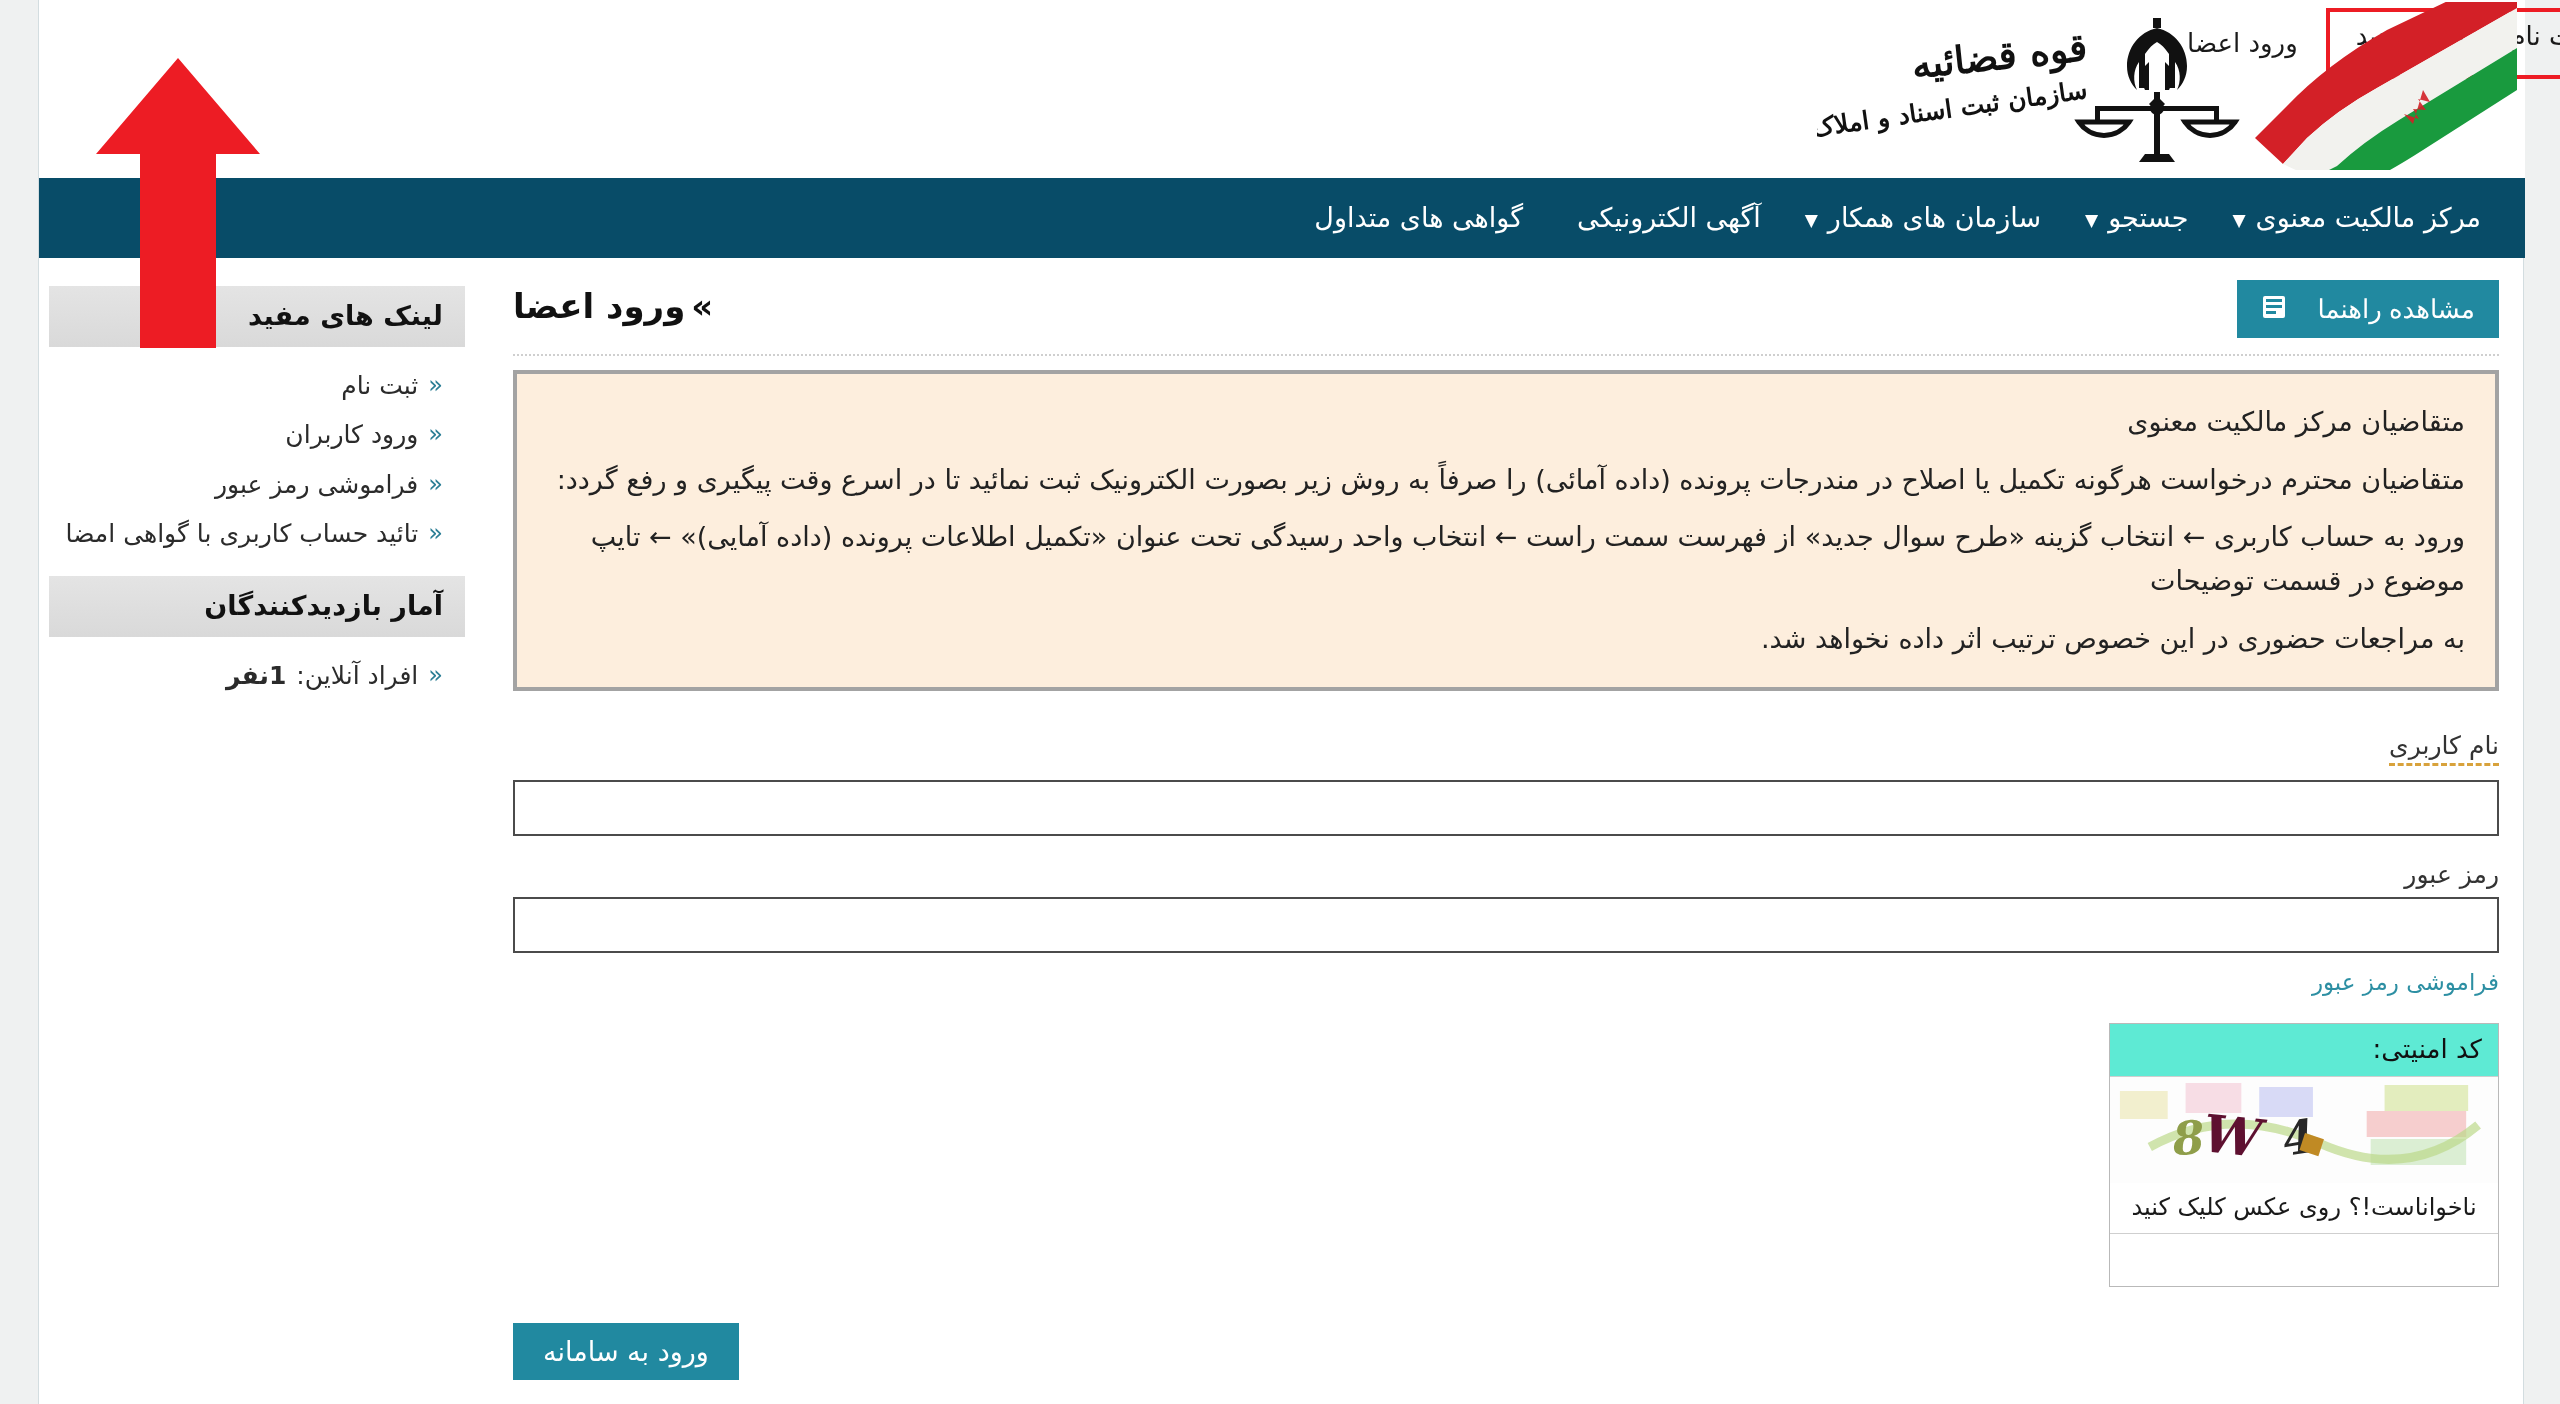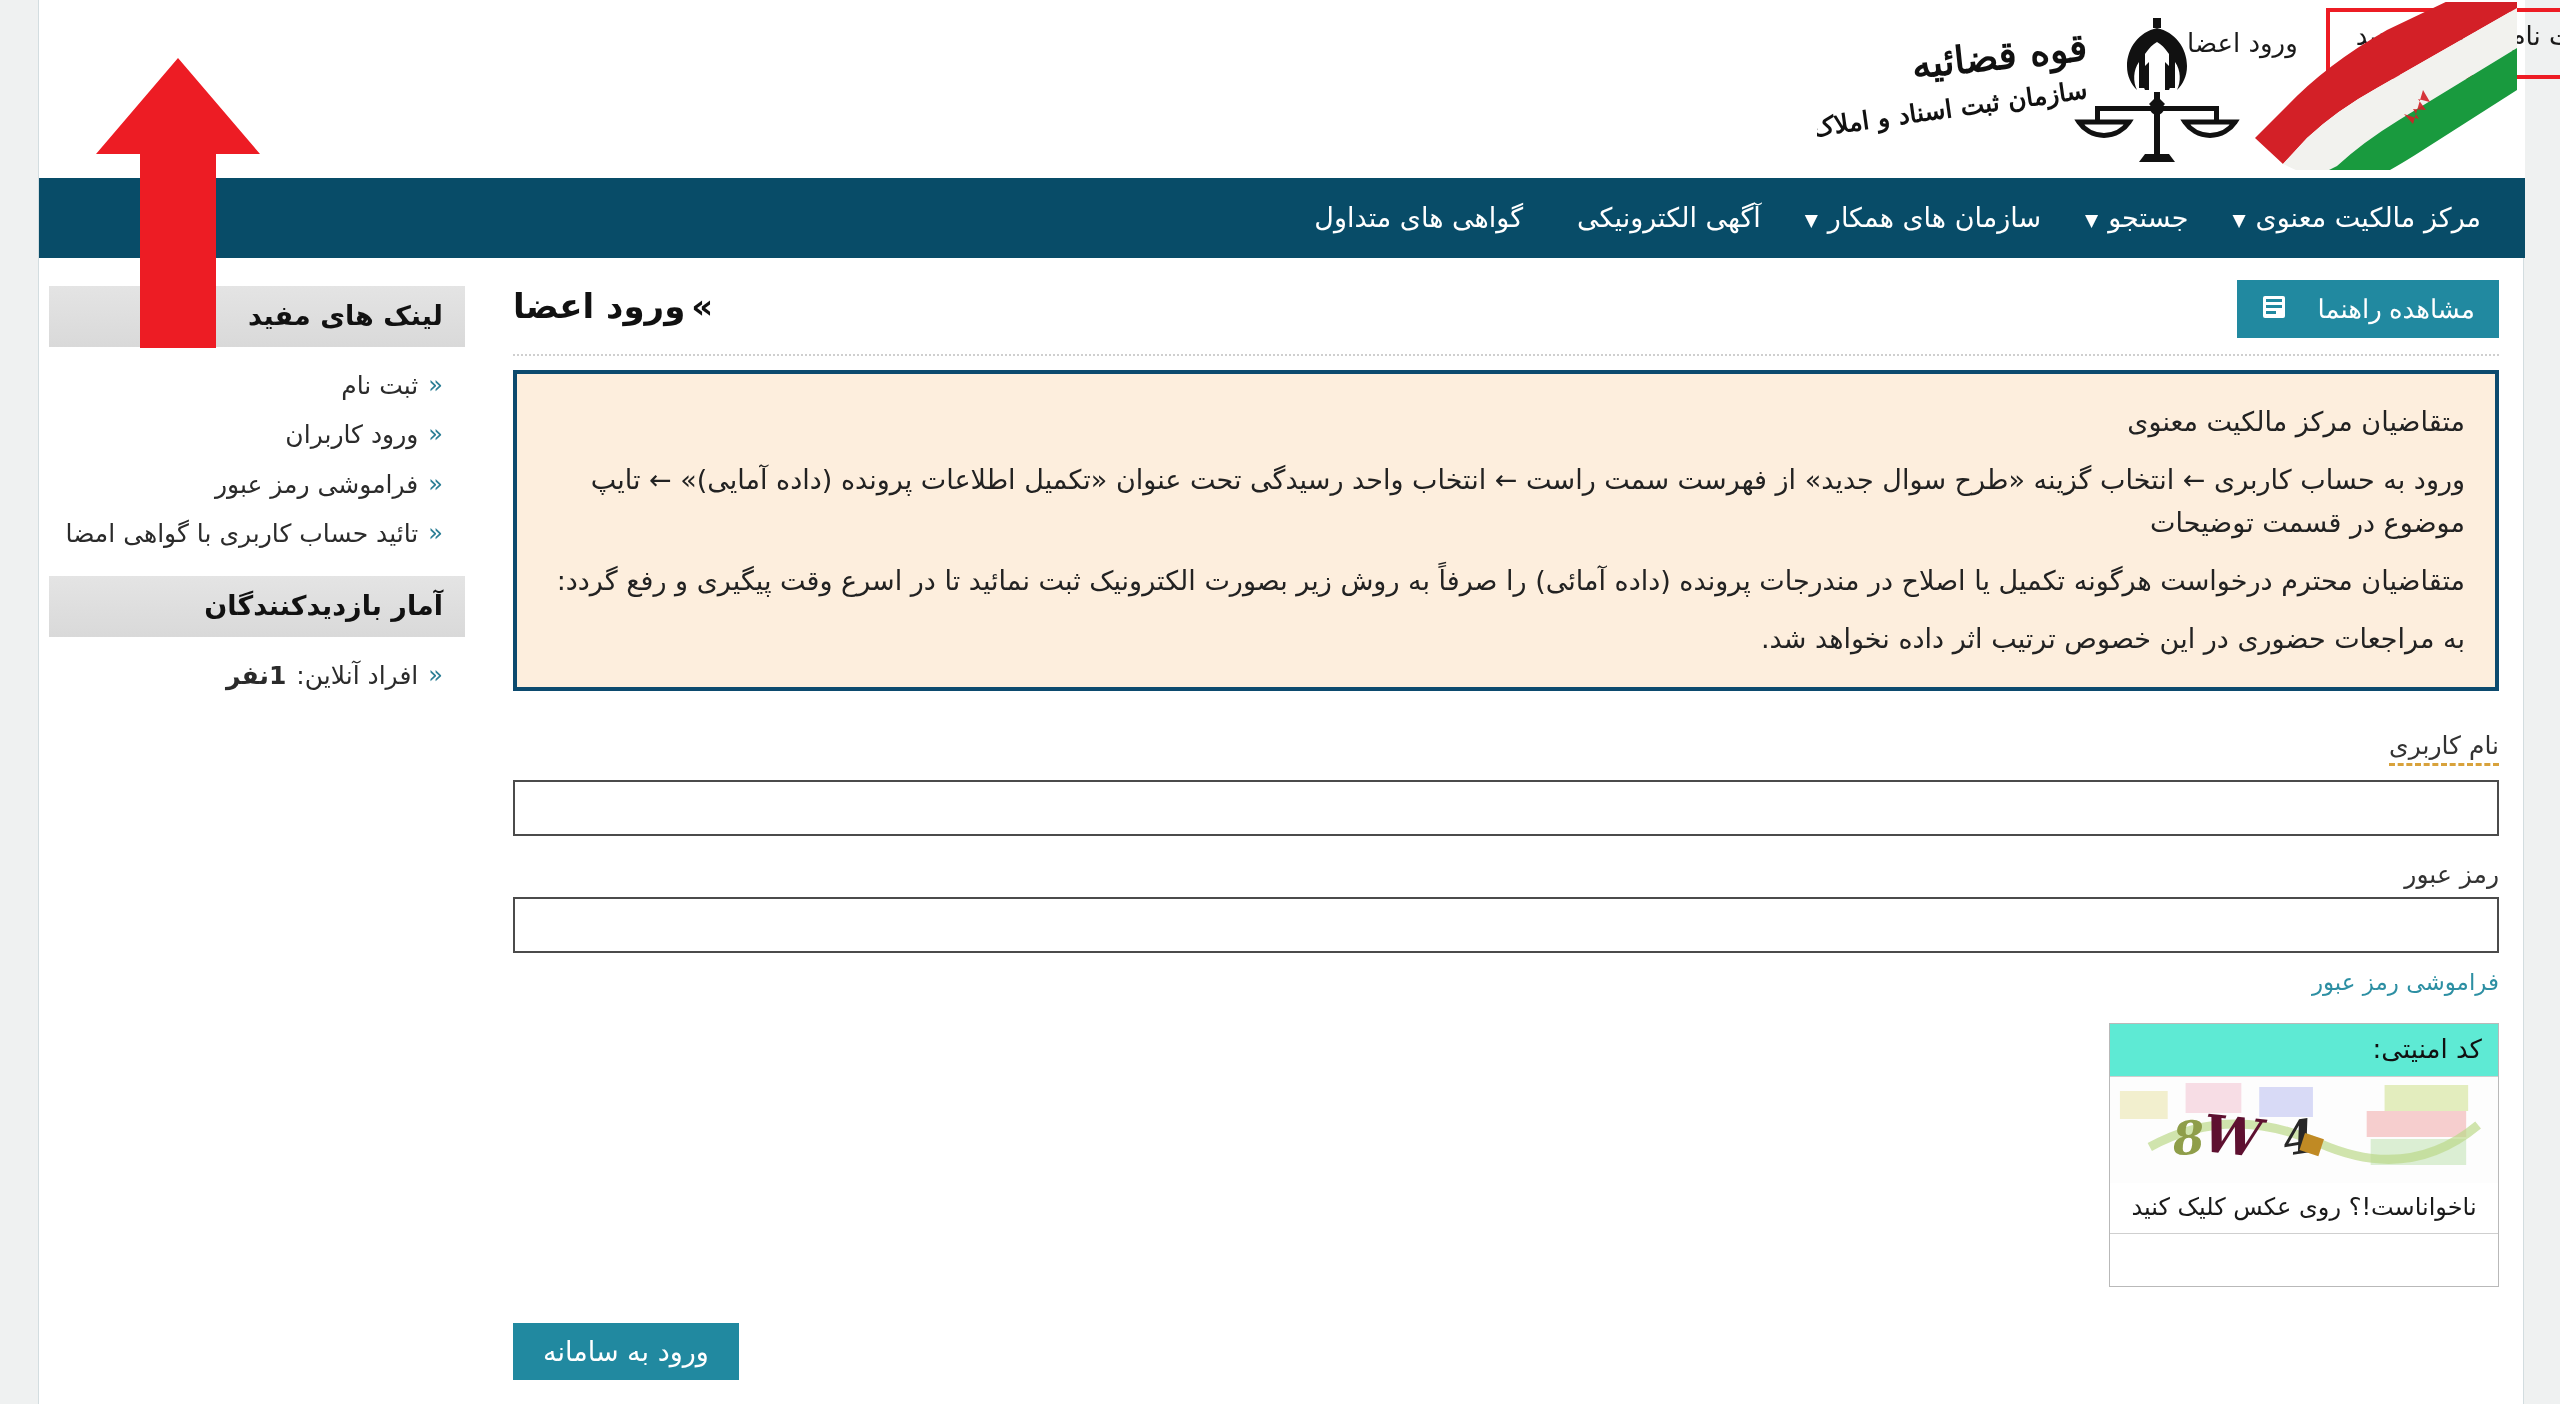--- a/index.html
+++ b/index.html
@@ -224,21 +224,21 @@
 
   .dotted-sep {
     border-top: 2px dotted #cfcfcf;
     margin: 10px 0 0 0;
     height: 0;
   }
 
   
   .alert {
     background: #fdeedd;
-    border: 4px solid #0c4a6e;
+    border: 4px solid #a3a3a3;
     margin: 14px 0 0 0;
     padding: 26px 30px 26px 30px;
     text-align: right;
     direction: rtl;
   }
   .alert p {
     margin: 0 0 14px 0;
     font-size: 27px;
     line-height: 1.62;
     color: #222;
@@ -487,22 +487,22 @@
               </svg>
             </span>
             <span>مشاهده راهنما</span>
           </button>
         </div>
 
         <div class="dotted-sep"></div>
 
         <div class="alert">
           <p>متقاضیان مرکز مالکیت معنوی</p>
+          <p>متقاضیان محترم درخواست هرگونه تکمیل یا اصلاح در مندرجات پرونده (داده آمائی) را صرفاً به روش زیر بصورت الکترونیک ثبت نمائید تا در اسرع وقت پیگیری و رفع گردد:</p>
           <p>ورود به حساب کاربری ← انتخاب گزینه «طرح سوال جدید» از فهرست سمت راست ← انتخاب واحد رسیدگی تحت عنوان «تکمیل اطلاعات پرونده (داده آمایی)» ← تایپ موضوع در قسمت توضیحات</p>
-          <p>متقاضیان محترم درخواست هرگونه تکمیل یا اصلاح در مندرجات پرونده (داده آمائی) را صرفاً به روش زیر بصورت الکترونیک ثبت نمائید تا در اسرع وقت پیگیری و رفع گردد:</p>
           <p>به مراجعات حضوری در این خصوص ترتیب اثر داده نخواهد شد.</p>
         </div>
 
         <div class="form-area">
 
           <div class="label-row">
             <span class="field-label hinted">نام کاربری</span>
           </div>
           <input class="text-input" type="text" placeholder="" style="">
 

